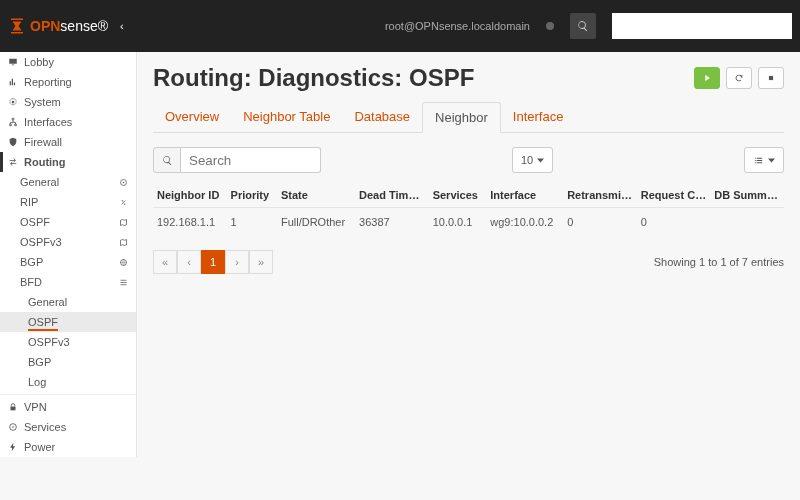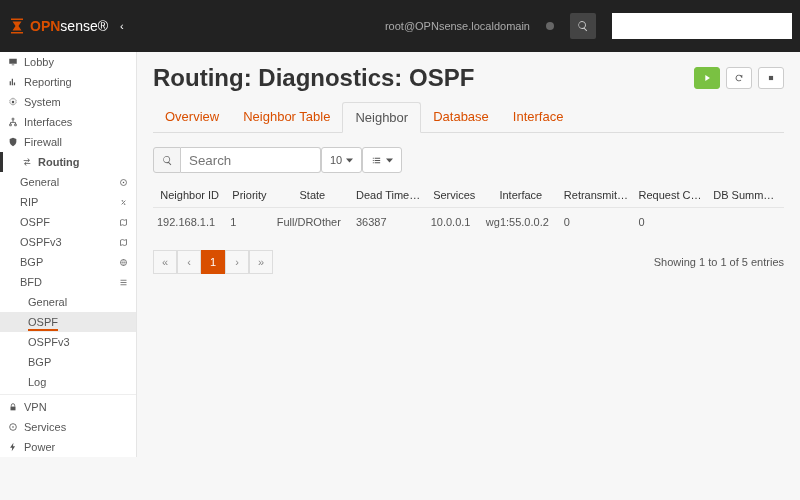--- a/index.html
+++ b/index.html
@@ -12,44 +12,44 @@
 .topr{margin-left:auto;display:flex;align-items:center;gap:16px;color:#aaa;font-size:11px}
 .dot{width:8px;height:8px;border-radius:50%;background:#666}
 .sbtn{width:26px;height:26px;background:#444;display:flex;align-items:center;justify-content:center;border-radius:2px}
 .sinput{height:26px;width:180px;background:#fff;border:none;padding:0 8px}
 .layout{display:flex;height:405px}
 .side{width:137px;background:#fff;border-right:1px solid #e5e5e5;overflow-y:auto}
 .side::-webkit-scrollbar{width:6px}
 .side::-webkit-scrollbar-thumb{background:#ccc}
 .mi{display:flex;align-items:center;gap:6px;padding:4px 8px;color:#555;cursor:pointer;font-size:11px}
 .mi svg{width:10px;height:10px;fill:#555}
-.mi.act{background:#fff;font-weight:600;border-left:3px solid #333;padding-left:19px}
+.mi.act{background:#fff;font-weight:600;border-left:3px solid #333;padding-left:5px}
 .sub1{display:flex;justify-content:space-between;align-items:center;padding:4px 8px 4px 20px;font-size:11px;cursor:pointer}
 .sub1 svg{width:9px;height:9px;fill:#555}
 .sub2{padding:4px 8px 4px 28px;font-size:11px;cursor:pointer;color:#555}
 .sub2.act{background:#eaeaea}
 .sub2.act span{border-bottom:2px solid #d94f00;padding-bottom:1px}
 .main{flex:1;padding:12px 16px;overflow:auto;position:relative}
 .ph{display:flex;justify-content:space-between;align-items:center;margin-bottom:10px}
 .ph h1{font-size:24px;font-weight:600;color:#333}
 .hbtns{display:flex;gap:6px}
 .hb{width:26px;height:22px;border:1px solid #ccc;background:#fff;display:flex;align-items:center;justify-content:center;border-radius:3px;cursor:pointer}
 .hb.play{background:#7ac142;border-color:#7ac142}
 .hb.play svg{fill:#fff}
 .hb svg{width:10px;height:10px;fill:#555}
 .tabs{display:flex;border-bottom:1px solid #ddd;margin-bottom:14px}
 .tab{padding:7px 12px;color:#d94f00;cursor:pointer;font-size:13px}
 .tab.act{color:#555;border:1px solid #ddd;border-bottom:1px solid #f7f7f7;margin-bottom:-1px;border-radius:3px 3px 0 0}
-.tbar{display:flex;justify-content:flex-start;margin-bottom:10px}
+.tbar{display:flex;justify-content:space-between;gap:6px;margin-bottom:10px}
 .ig{display:flex}
 .ig .ibtn{width:28px;height:26px;border:1px solid #ccc;background:#f5f5f5;display:flex;align-items:center;justify-content:center;border-radius:3px 0 0 3px}
 .ig input{height:26px;width:140px;border:1px solid #ccc;border-left:none;padding:0 8px;border-radius:0 3px 3px 0}
 .dd{height:26px;border:1px solid #ccc;background:#fff;padding:0 8px;display:flex;align-items:center;gap:4px;border-radius:3px;cursor:pointer;font-size:11px}
 table{width:100%;border-collapse:collapse;font-size:11px}
-th{text-align:center;padding:6px 4px;font-weight:400;color:#333;border-bottom:1px solid #e5e5e5;white-space:nowrap;overflow:hidden;text-overflow:ellipsis;max-width:68px}
+th{text-align:left;padding:6px 4px;font-weight:700;color:#333;border-bottom:1px solid #e5e5e5;white-space:nowrap;overflow:hidden;text-overflow:ellipsis;max-width:68px}
 td{padding:8px 4px;color:#555}
 .pgrow{display:flex;justify-content:space-between;align-items:center;margin-top:14px}
 .pg{display:flex}
 .pg a{width:24px;height:24px;border:1px solid #ddd;display:flex;align-items:center;justify-content:center;font-size:11px;color:#888;cursor:pointer}
 .pg a.cur{background:#d94f00;color:#fff;border-color:#d94f00}
 .foot{position:absolute;bottom:6px;left:16px;font-size:10px;color:#888}
 .foot a{color:#d94f00;text-decoration:none}
 </style>
 </head>
 <body>
@@ -205,22 +205,22 @@
             <svg viewBox="0 0 24 24">
               <rect x="7" y="7" width="10" height="10"></rect>
             </svg>
           </div>
     </div>
   </div>
 
   <div class="tabs">
     <div class="tab">Overview</div>
     <div class="tab">Neighbor Table</div>
+    <div class="tab">Database</div>
     <div class="tab act">Neighbor</div>
-    <div class="tab">Database</div>
     <div class="tab">Interface</div>
   </div>
 
   <div class="tbar">
     <div class="ig">
       <div class="ibtn">
             <svg width="11" height="11" viewBox="0 0 24 24" fill="#666">
               <path d="M10 2a8 8 0 015.3 13.9l5 5-1.4 1.4-5-5A8 8 0 1110 2zm0 2a6 6 0 100 12 6 6 0 000-12z"></path>
             </svg>
           </div>
@@ -256,33 +256,33 @@
       <th>DB Summary Counter</th>
     </tr>
         </thead>
     <tbody>
           <tr>
       <td>192.168.1.1</td>
       <td>1</td>
       <td>Full/DROther</td>
       <td>36387</td>
       <td>10.0.0.1</td>
-      <td>wg1:55.0.0.2</td>
+      <td>wg9:10.0.0.2</td>
       <td>0</td>
       <td>0</td>
       <td></td>
     </tr>
         </tbody>
   </table>
 
   <div class="pgrow">
     <div class="pg">
       <a>«</a>
       <a>‹</a>
       <a class="cur">1</a>
       <a>›</a>
       <a>»</a>
     </div>
-    <div>Showing 1 to 1 of 5 entries</div>
+    <div>Showing 1 to 1 of 7 entries</div>
   </div>
 
 </div>
 </div>
 
 </body></html>

